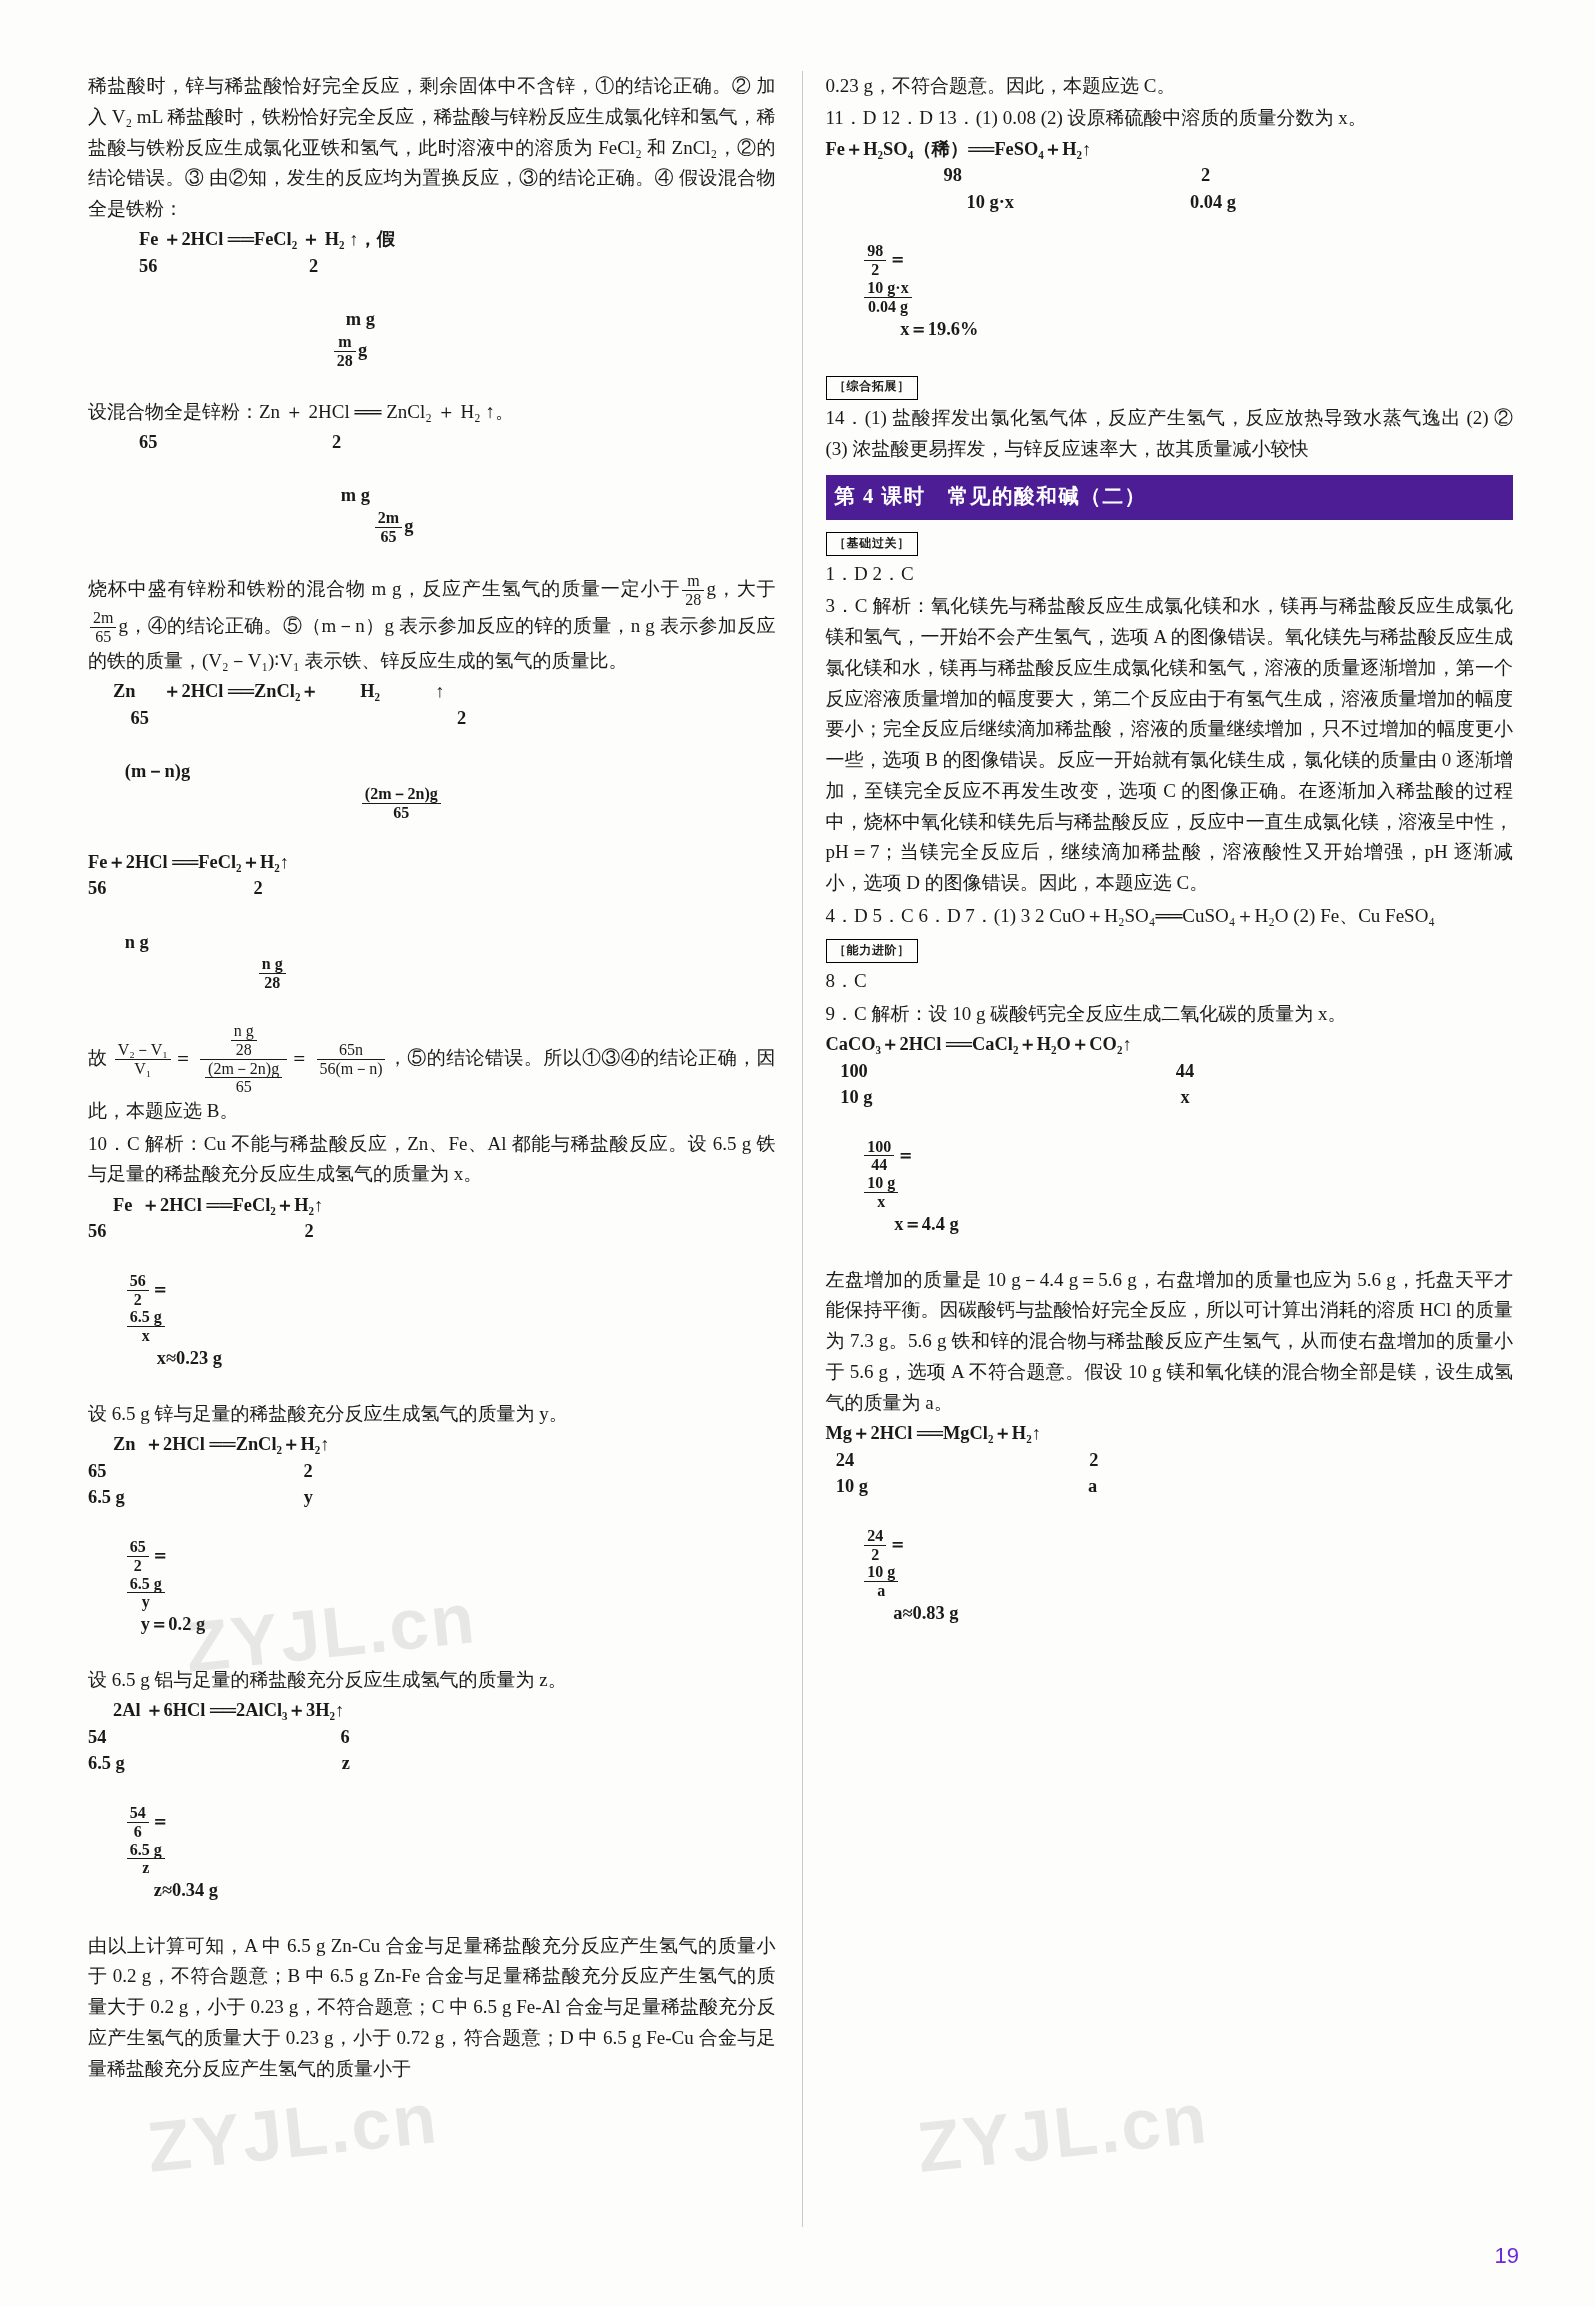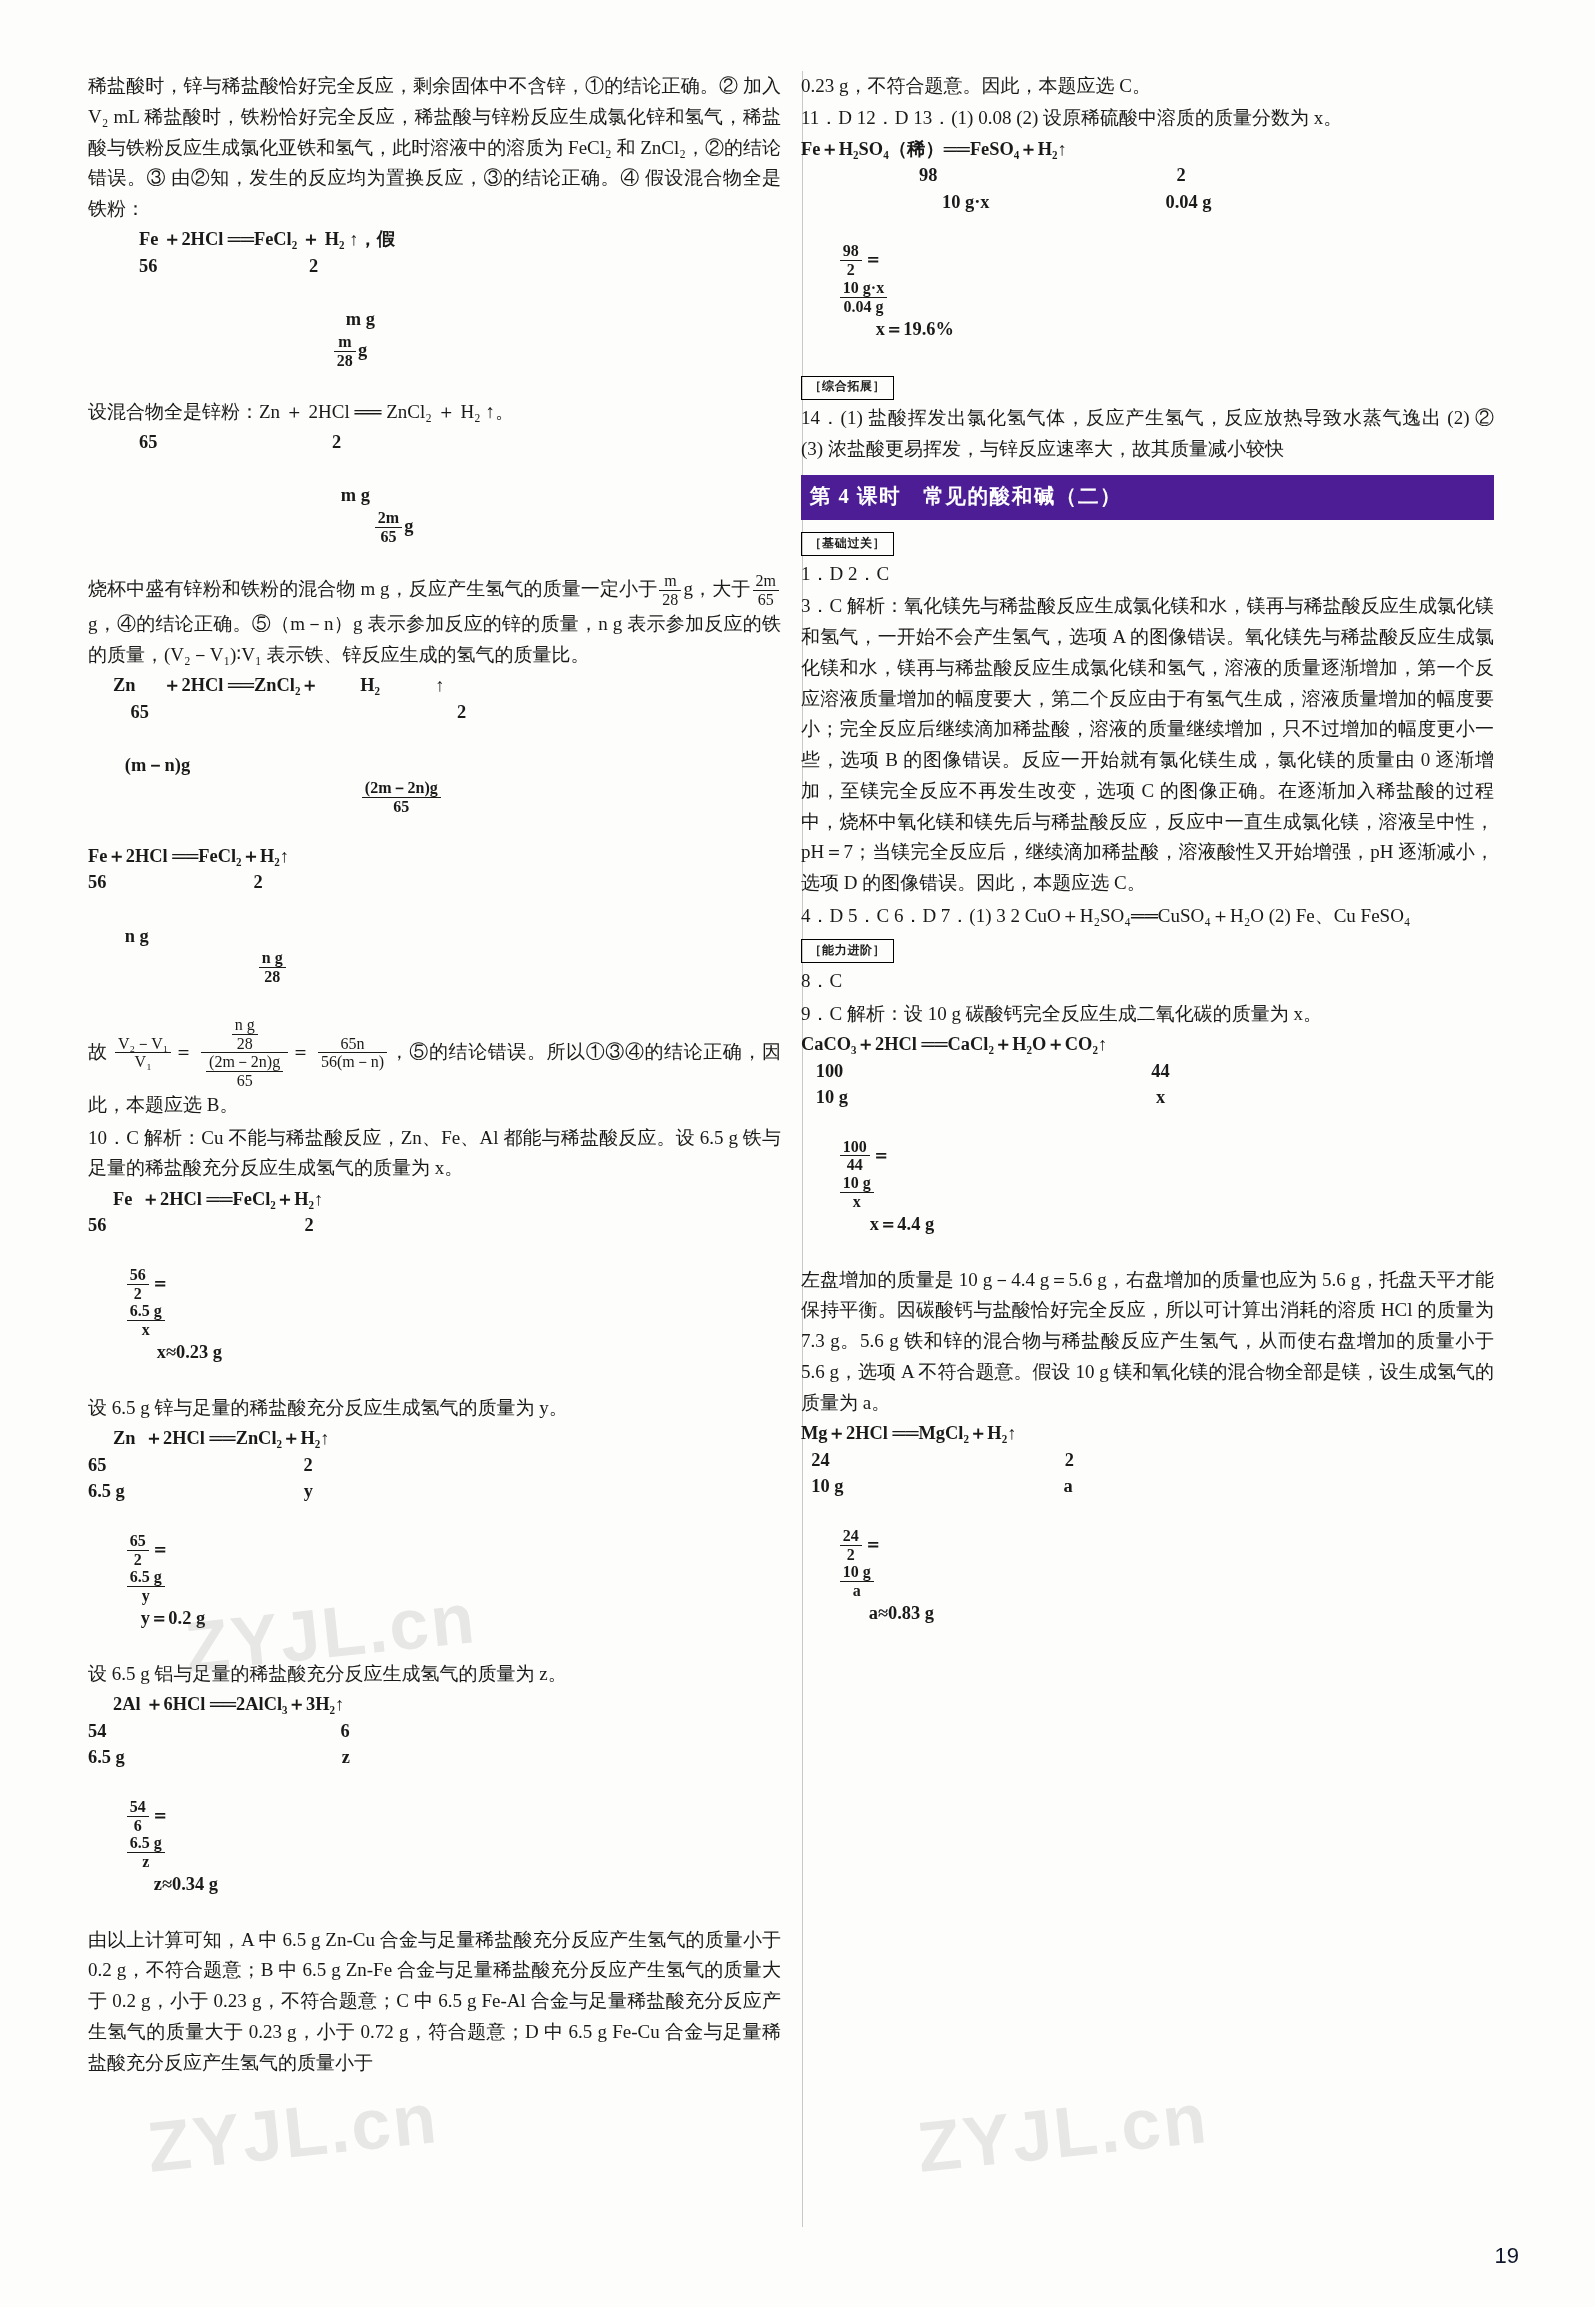--- a/index.html
+++ b/index.html
@@ -15,21 +15,21 @@
     position:absolute;
     left:0; top:0;
     width:1595px; height:2307px;
     background:#fdfdfb;
   }
   .columns {
     position:absolute;
     left:88px; top:71px;
     width:1425px; height:2167px;
     display:flex;
-    gap:20px;
+    gap:50px;
   }
   .col {
     width:693px;
     font-size:19px;
     line-height:1.62;
     text-align:justify;
   }
   .divider {
     position:absolute;
     left:802px; top:71px;
@@ -68,21 +68,21 @@
     line-height:1.12;
     margin:0 2.2px;
   }
   .frac .num { display:block; padding:0 2.9px; }
   .frac .den { display:block; border-top:1px solid #1a1a1a; padding:0 2.9px; }
   .pagenum {
     position:absolute;
     right:76px; bottom:38px;
     font-size:22px;
     font-family:"Liberation Sans", sans-serif;
-    color:#0f172a;
+    color:#6d28d9;
   }
   .watermark {
     position:absolute;
     font-family:"Liberation Sans", sans-serif;
     font-weight:bold;
     color:rgba(120,120,120,0.16);
     letter-spacing:2.2px;
     white-space:nowrap;
     pointer-events:none;
   }

